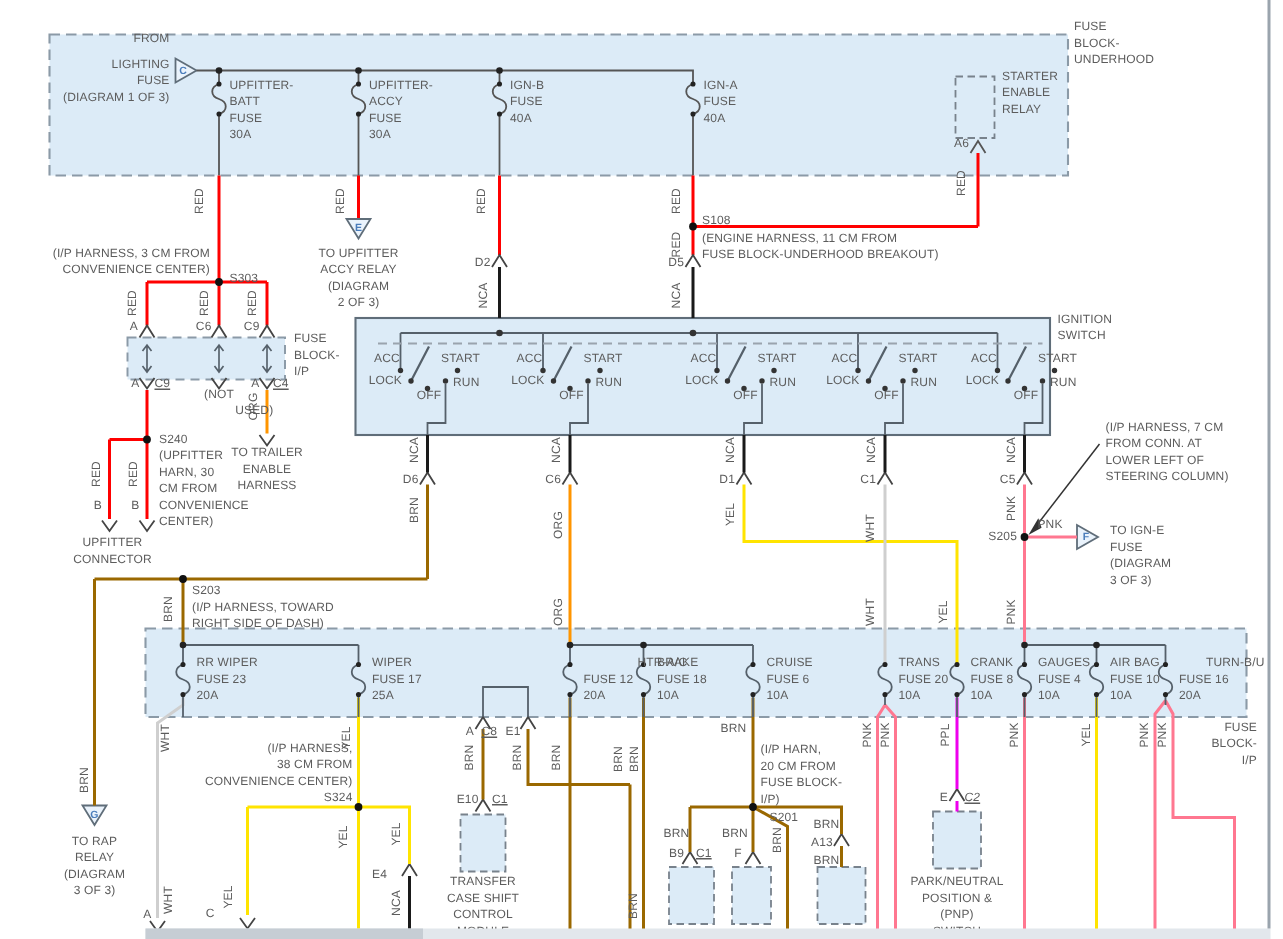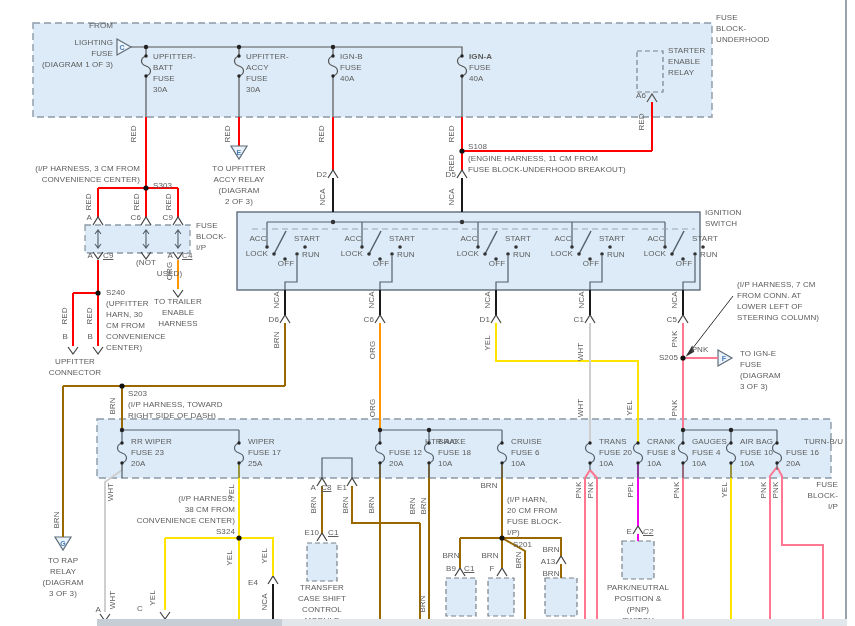--- a/index.html
+++ b/index.html
@@ -290,21 +290,21 @@
       <span class="lbl" style="left: 153px; top: 63px;">BATT</span>
       <span class="lbl" style="left: 153px; top: 74px;">FUSE</span>
       <span class="lbl" style="left: 153px; top: 85px;">30A</span>
       <span class="lbl" style="left: 246px; top: 52px;">UPFITTER-</span>
       <span class="lbl" style="left: 246px; top: 63px;">ACCY</span>
       <span class="lbl" style="left: 246px; top: 74px;">FUSE</span>
       <span class="lbl" style="left: 246px; top: 85px;">30A</span>
       <span class="lbl" style="left: 340px; top: 52px;">IGN-B</span>
       <span class="lbl" style="left: 340px; top: 63px;">FUSE</span>
       <span class="lbl" style="left: 340px; top: 74px;">40A</span>
-      <span class="lbl" style="left: 469px; top: 52px; font-weight: bold;">IGN-A</span>
+      <span class="lbl" style="left: 469px; top: 52px;">IGN-A</span>
       <span class="lbl" style="left: 469px; top: 63px;">FUSE</span>
       <span class="lbl" style="left: 469px; top: 74px;">40A</span>
       <span class="lbl" style="left: 668px; top: 46px;">STARTER</span>
       <span class="lbl" style="left: 668px; top: 57px;">ENABLE</span>
       <span class="lbl" style="left: 668px; top: 68px;">RELAY</span>
       <span class="lbl" style="left: 646px; top: 91px; transform: translateX(-100%);">A6</span>
       <span class="lbl" style="left: 716px; top: 13px;">FUSE</span>
       <span class="lbl" style="left: 716px; top: 24px;">BLOCK-</span>
       <span class="lbl" style="left: 716px; top: 35px;">UNDERHOOD</span>
       <span class="lbl" style="left: 133px; top: 134px; transform: translate(-50%, -50%) rotate(-90deg);">RED</span>

